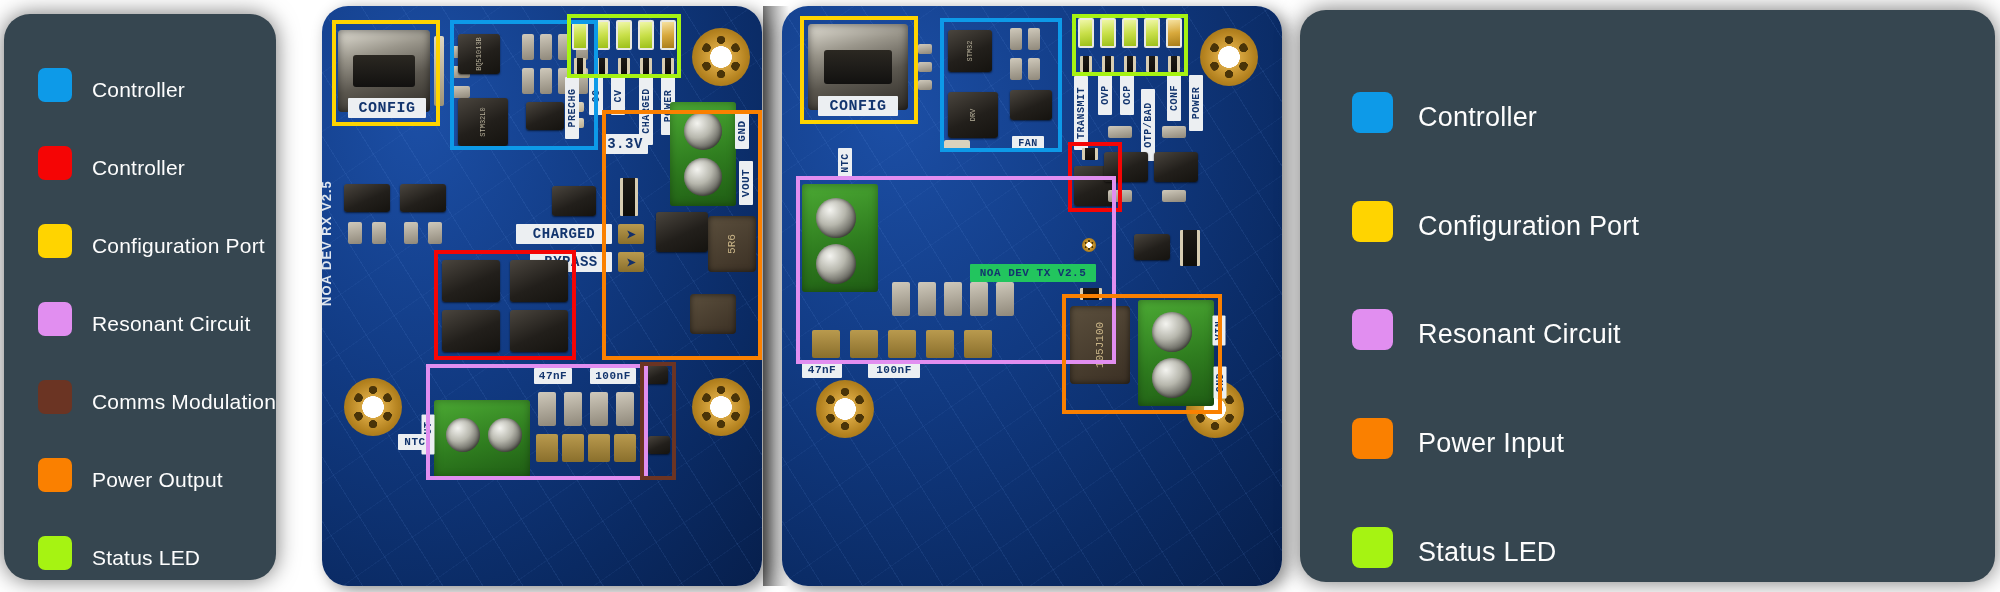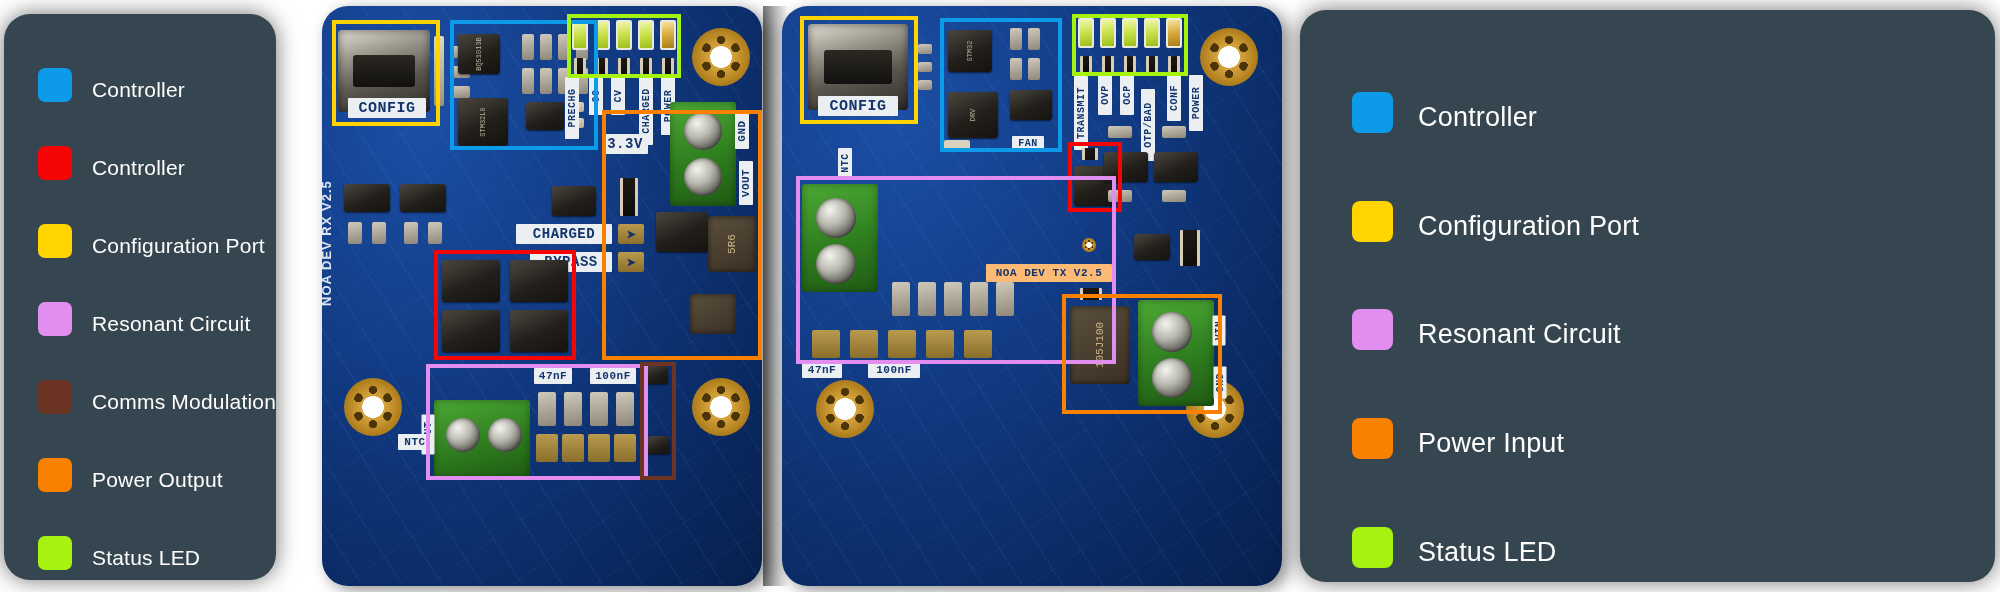--- a/index.html
+++ b/index.html
@@ -370,21 +370,21 @@
     <div class="cap" style="left:188px; top:276px; width:18px; height:34px;"></div>
     <div class="cap" style="left:214px; top:276px; width:18px; height:34px;"></div>
     <div class="arrowpad" style="left:30px; top:324px; width:28px; height:28px;"></div>
     <div class="arrowpad" style="left:68px; top:324px; width:28px; height:28px;"></div>
     <div class="arrowpad" style="left:106px; top:324px; width:28px; height:28px;"></div>
     <div class="arrowpad" style="left:144px; top:324px; width:28px; height:28px;"></div>
     <div class="arrowpad" style="left:182px; top:324px; width:28px; height:28px;"></div>
     <div class="silk" style="left:20px; top:356px; width:40px; height:16px; font-size:11px;">47nF</div>
     <div class="silk" style="left:86px; top:356px; width:52px; height:16px; font-size:11px;">100nF</div>
 
-    <div class="silk" style="left:188px; top:258px; width:126px; height:18px; font-size:11px; background:#fdba74;margin-left:16px;">NOA DEV TX V2.5</div>
+    <div class="silk" style="left:188px; top:258px; width:126px; height:18px; font-size:11px; background:#22c55e;">NOA DEV TX V2.5</div>
 
     <div class="chip" style="left:322px; top:146px; width:44px; height:30px;"></div>
     <div class="chip" style="left:372px; top:146px; width:44px; height:30px;"></div>
     <div class="cap" style="left:326px; top:120px; width:24px; height:12px;"></div>
     <div class="cap" style="left:380px; top:120px; width:24px; height:12px;"></div>
     <div class="cap" style="left:326px; top:184px; width:24px; height:12px;"></div>
     <div class="cap" style="left:380px; top:184px; width:24px; height:12px;"></div>
     <div class="chip" style="left:352px; top:228px; width:36px; height:26px;"></div>
     <div class="res" style="left:398px; top:224px; width:20px; height:36px;"></div>
     <div class="mount" style="left:300px; top:232px; width:14px; height:14px;"></div>

